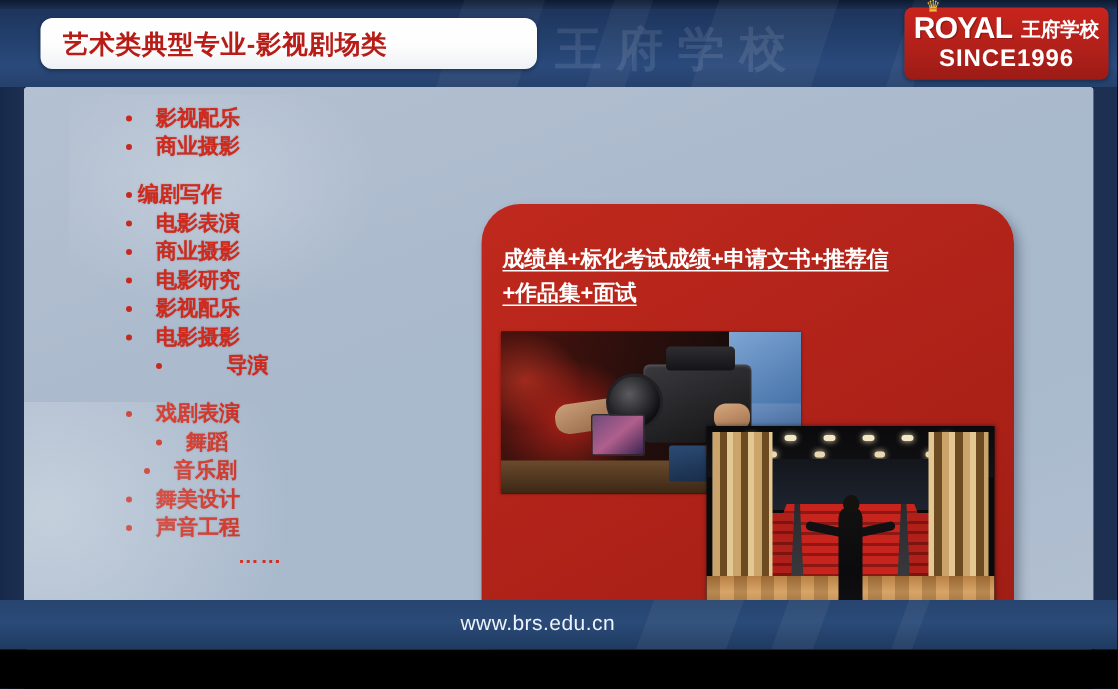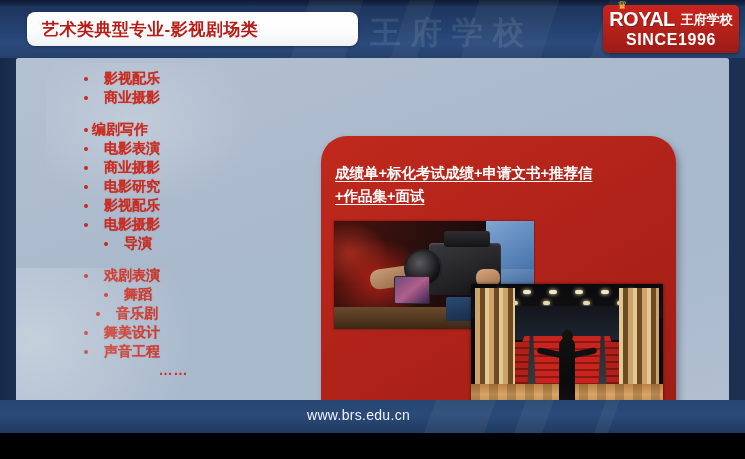--- a/index.html
+++ b/index.html
@@ -225,21 +225,21 @@
           <span class="lbl" style="margin-left:16px;">电影研究</span>
         </div>
         <div class="row" style="padding-left:28px;">
           <span class="dot"></span>
           <span class="lbl" style="margin-left:16px;">影视配乐</span>
         </div>
         <div class="row" style="padding-left:28px;">
           <span class="dot"></span>
           <span class="lbl" style="margin-left:16px;">电影摄影</span>
         </div>
-        <div class="row" style="padding-left:48px;">
+        <div class="row" style="padding-left:48px;gap:27px;">
           <span class="dot"></span>
           <span class="lbl" style="margin-left:16px;">导演</span>
         </div>
       </div>
 
       <div class="grp">
         <div class="row" style="padding-left:28px;">
           <span class="dot"></span>
           <span class="lbl" style="margin-left:16px;">戏剧表演</span>
         </div>

